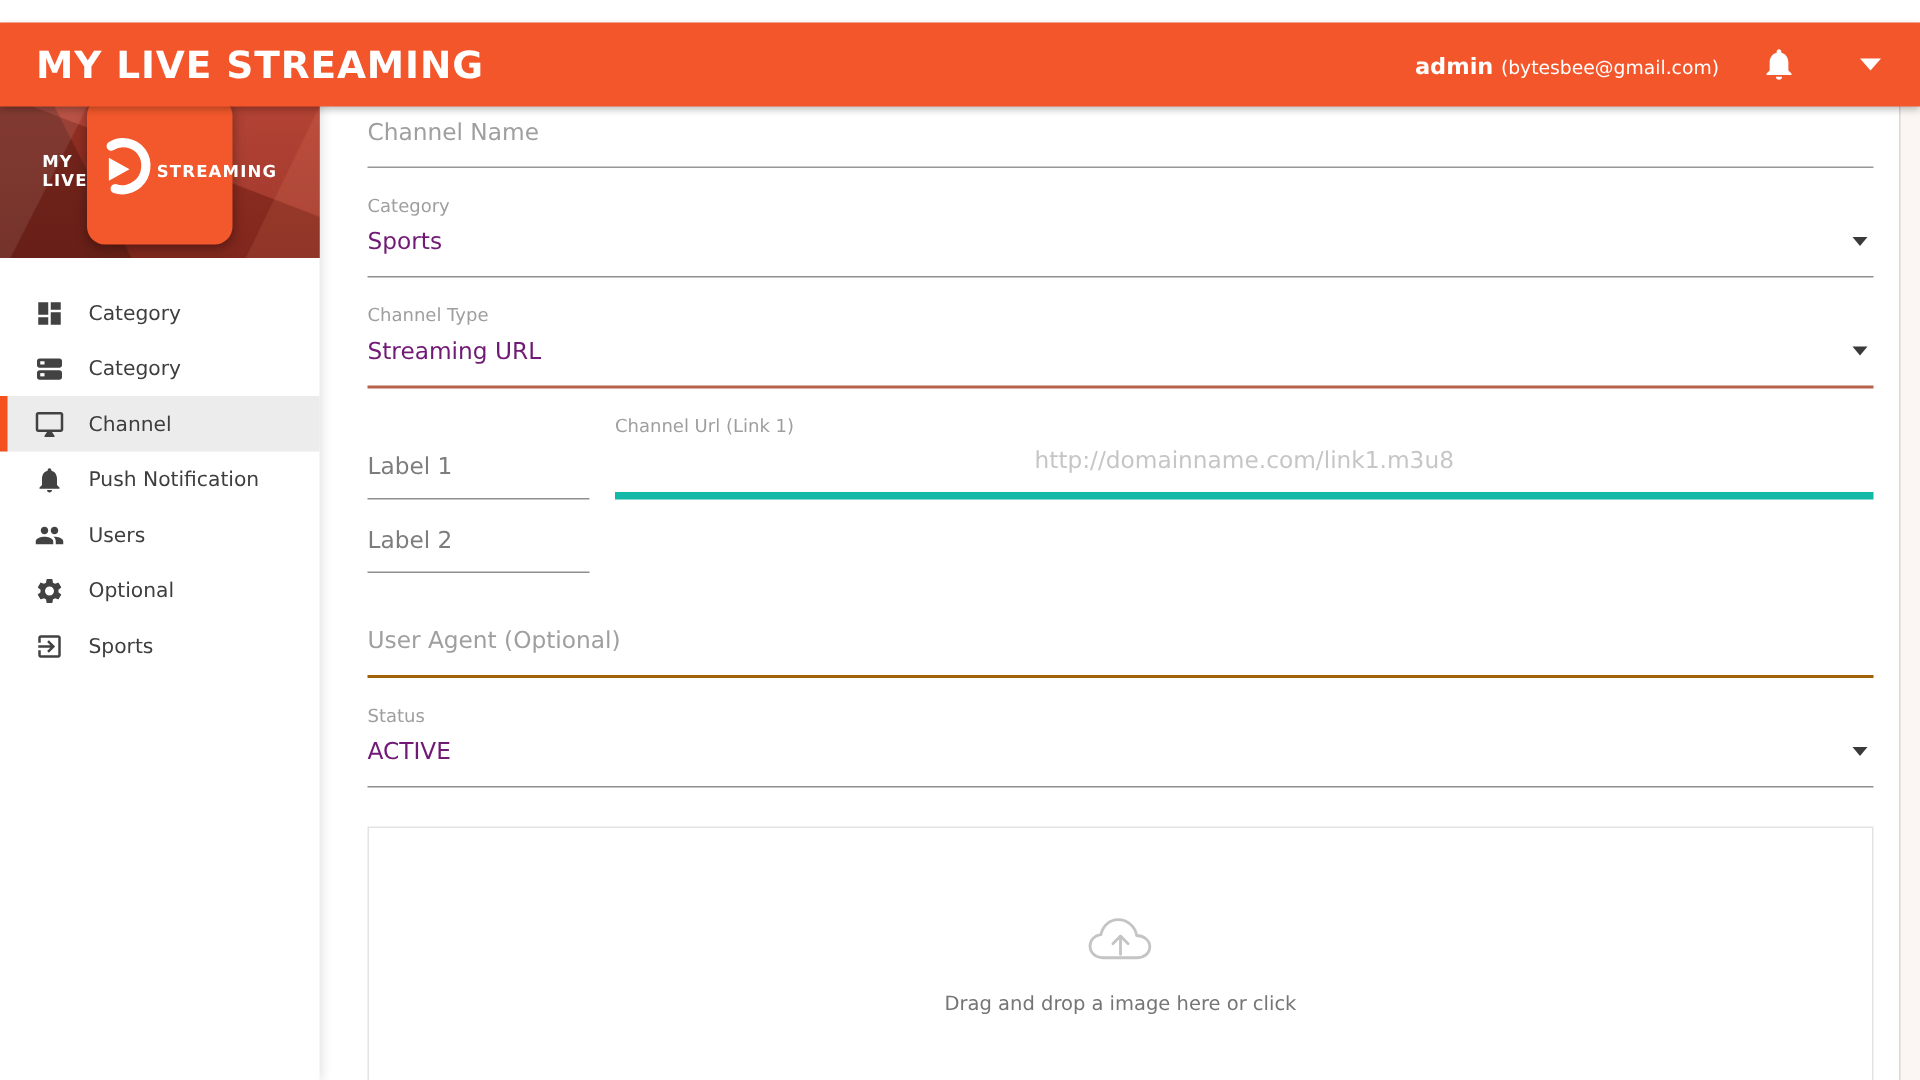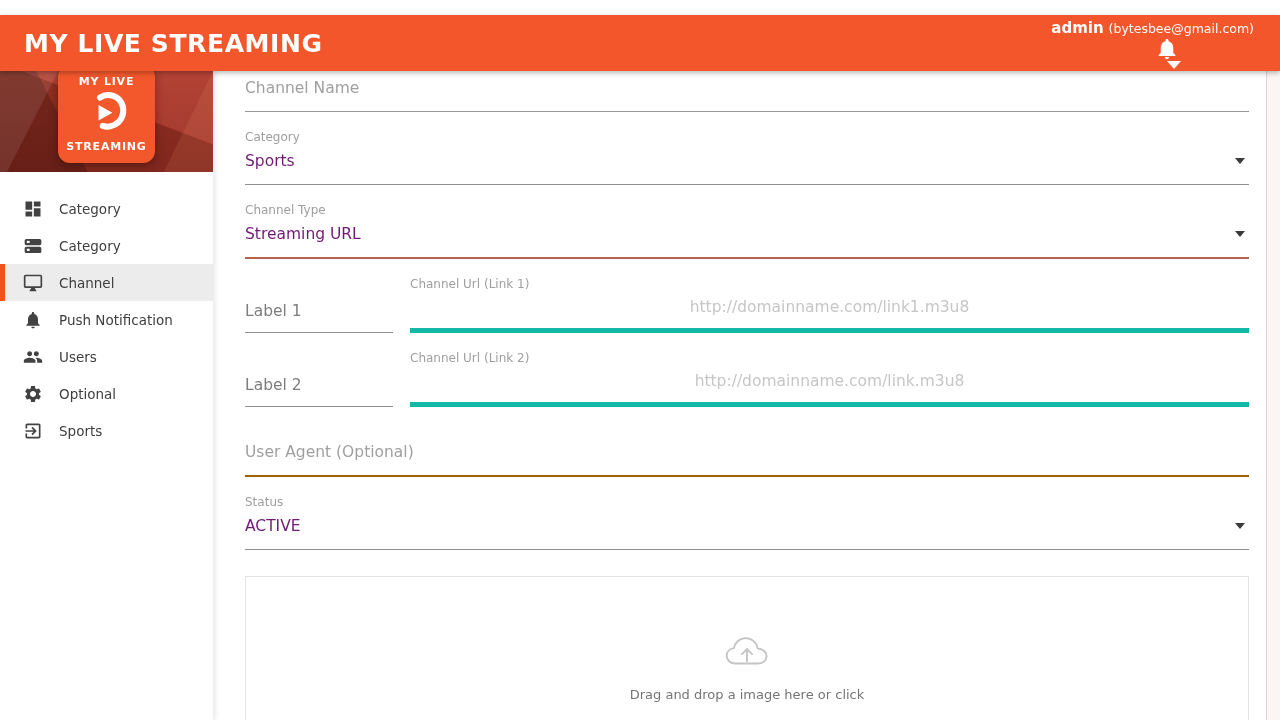--- a/index.html
+++ b/index.html
@@ -5,42 +5,42 @@
   * { margin:0; padding:0; box-sizing:border-box; }
   html,body { width:1280px; height:720px; overflow:hidden; background:#fff;
               font-family:"DejaVu Sans","Liberation Sans",sans-serif; }
 
   
   .header { position:absolute; top:15px; left:0; width:1280px; height:56px;
             background:#f4562c; z-index:30; display:flex; align-items:center;
             justify-content:space-between; padding:0 26px 0 24px;
             box-shadow:0 2px 5px rgba(0,0,0,.28); }
   .brand { color:#fff; font-size:25px; font-weight:600; letter-spacing:.6px; }
-  .hdr-right { display:flex; align-items:center;flex-direction:column; }
+  .hdr-right { display:flex; align-items:center; }
   .hdr-user { color:#fff; font-size:15px; font-weight:600; cursor:pointer; }
   .hdr-email { color:#fff; font-size:12.5px; font-weight:400; margin-left:5px; }
   .hdr-bell { margin-left:28px; cursor:pointer; display:flex; }
   .hdr-caret { margin-left:42px; width:0; height:0; cursor:pointer;
                border-left:7px solid transparent; border-right:7px solid transparent;
                border-top:8px solid #fff; }
 
   
   .sidebar { position:absolute; top:56px; left:0; width:213px; bottom:0;
              background:#fff; z-index:20; box-shadow:2px 0 6px rgba(0,0,0,.10); }
   .logo-block { height:116px; position:relative;
       background-color:#a83428;
       background-image:
         linear-gradient(117deg, rgba(255,255,255,.09) 24%, rgba(255,255,255,0) 24.5%),
         linear-gradient(63deg, rgba(0,0,0,.20) 32%, rgba(0,0,0,0) 32.5%),
         linear-gradient(296deg, rgba(255,160,120,.12) 18%, rgba(0,0,0,0) 18.5%),
         linear-gradient(21deg, rgba(0,0,0,.16) 55%, rgba(255,255,255,.05) 55.5%),
         linear-gradient(180deg,#b23a2a,#992e22);
       display:flex; align-items:center; justify-content:center; }
   .logo-card { width:97px; height:98px; background:#f2582b; border-radius:12px;
-               display:flex; flex-direction:column; align-items:center;
+               display:flex; flex-direction:row; align-items:center;
                justify-content:center; box-shadow:0 2px 8px rgba(0,0,0,.35); }
   .logo-top, .logo-bottom { color:#fff; font-size:11px; font-weight:700; letter-spacing:.8px; }
   .logo-icon { margin:1px 0; }
 
   .nav { padding-top:18px; }
   .nav-item { height:37px; display:flex; align-items:center; gap:16px;
               padding-left:18px; border-left:5px solid transparent;
               font-size:13.5px; color:#3e3e3e; cursor:pointer; }
   .nav-item.active { background:#ececec; border-left-color:#f4511e; }
   .nav-ic { width:20px; height:20px; flex:0 0 20px; fill:#424242; display:flex; }
@@ -205,24 +205,20 @@
     <div class="col-right">
       <div class="fld-label">Channel Url (Link 1)</div>
       <input class="inp" type="text" placeholder="http://domainname.com/link1.m3u8" style="">
     </div>
   </div>
 
   <div class="two-col">
     <div class="col-left">
       <input class="inp" type="text" placeholder="Label 2" style="">
     </div>
-    <div class="col-right">
-      <div class="fld-label">Channel Url (Link 2)</div>
-      <input class="inp" type="text" placeholder="http://domainname.com/link.m3u8" style="">
-    </div>
   </div>
 
   <div class="ua-row">
     <input class="inp ua" type="text" placeholder="User Agent (Optional)" style="">
   </div>
 
   <div class="row-select gray">
     <div class="sel-label">Status</div>
     <div class="sel-value">ACTIVE</div>
     <span class="sel-caret"></span>

